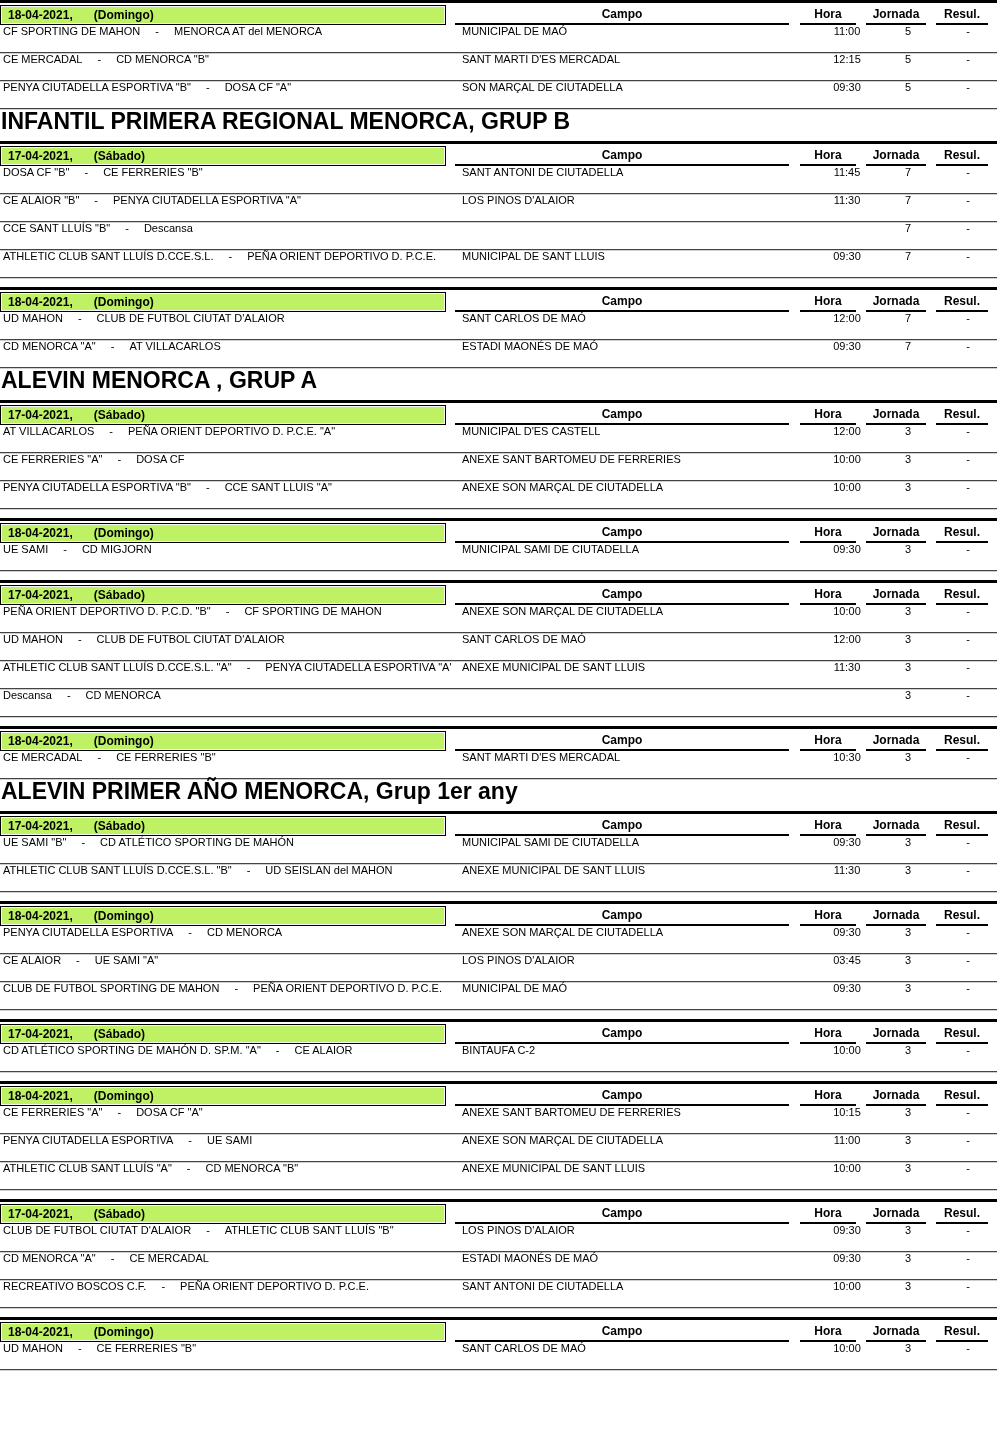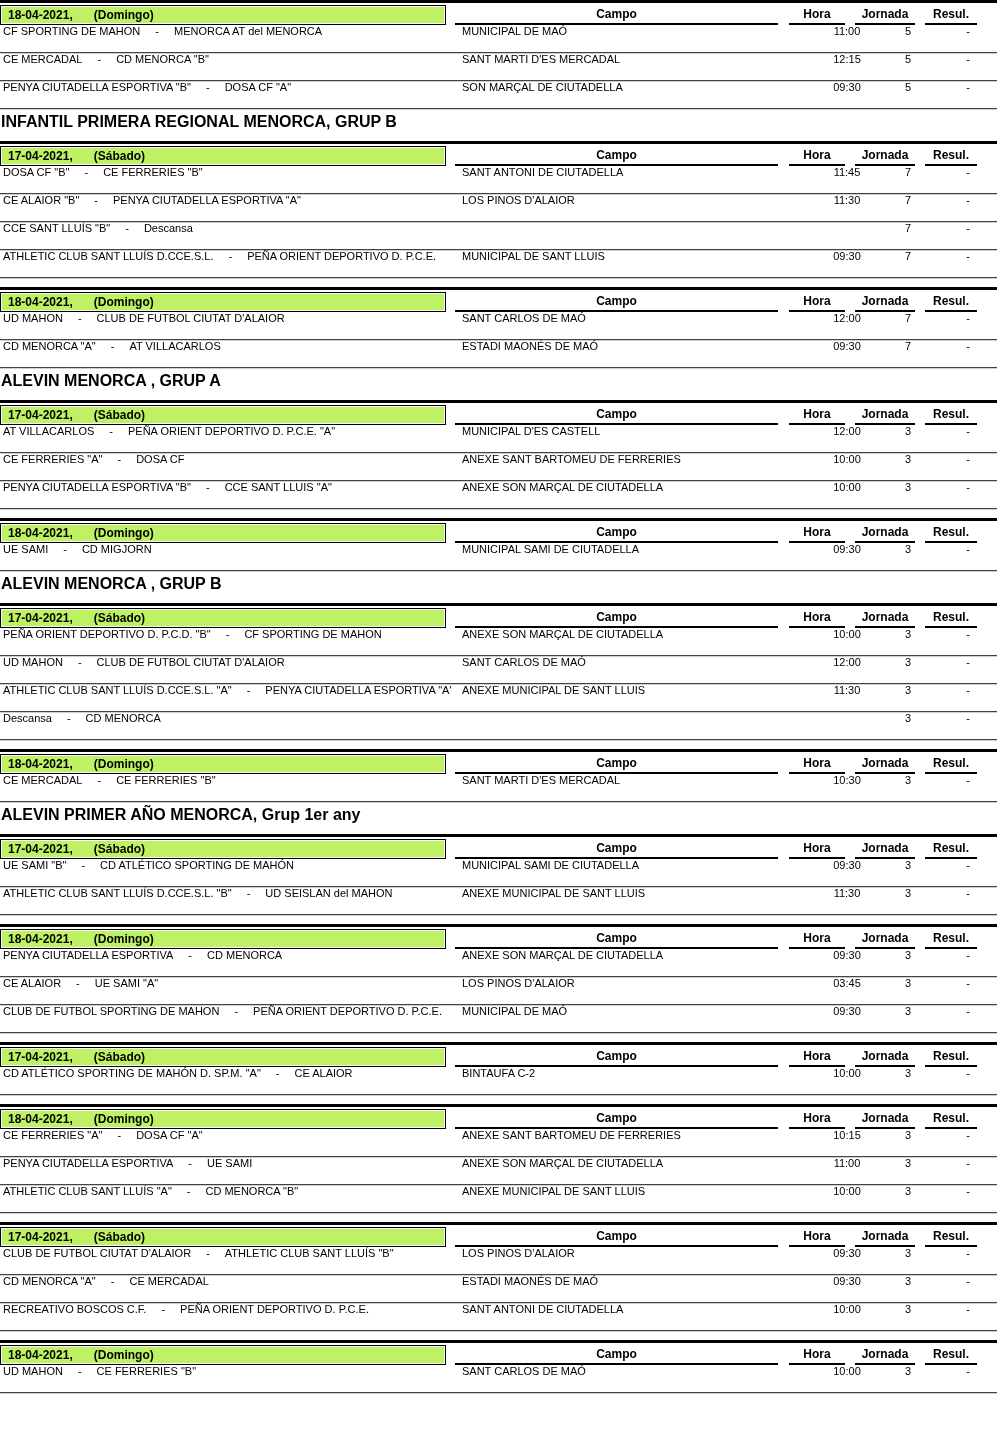--- a/index.html
+++ b/index.html
@@ -6,21 +6,21 @@
   html, body { margin: 0; padding: 0; background: #ffffff; }
   body {
     width: 1000px;
     font-family: "Liberation Sans", "DejaVu Sans", sans-serif;
     color: #000;
     -webkit-font-smoothing: antialiased;
   }
   #content { width: 997px; margin: 0; padding: 0 0 6px 0; }
 
   .section-heading {
-    font-size: 16px;
+    font-size: 23px;
     font-weight: bold;
     line-height: 19px;
     margin: -6px 0 0 0;
     padding: 0 0 10px 1px;
     color: #000;
     white-space: nowrap;
   }
 
   .fixture-table { margin: 0 0 9px 0; }
 
@@ -51,21 +51,21 @@
     border-bottom: 2px solid #000;
     padding-bottom: 2px;
     text-align: center;
     font-size: 12px;
     font-weight: bold;
     white-space: nowrap;
   }
   .campo-h   { flex: 1;  margin: 0 6px 0 9px; }
   .hora-h    { width: 56px; margin: 0 5px; }
   .jornada-h { width: 60px; margin: 0 5px; }
-  .resul-h   { width: 52px; margin: 0 20px 0 5px; }
+  .resul-h   { width: 52px; margin: 0 9px 0 5px; }
 
   .row {
     display: flex;
     align-items: flex-start;
     height: 28px;
     border-bottom: 1px solid #434343;
     box-shadow: 0 1px 0 #cfcfcf;
   }
   .cell { font-size: 11px; white-space: nowrap; overflow: hidden; }
   .teams   { width: 452px; padding-left: 3px; flex: none; }
@@ -225,21 +225,20 @@
         <div class="head-col resul-h">Resul.</div>
       </div>
       <div class="row">
         <div class="cell teams"><span class="home">UE SAMI</span><span class="dash">-</span><span class="away">CD MIGJORN</span></div>
         <div class="cell campo">MUNICIPAL SAMI DE CIUTADELLA</div>
         <div class="cell hora">09:30</div>
         <div class="cell jornada">3</div>
         <div class="cell resul">-</div>
       </div>
     </div>
-    <div class="section-heading">ALEVIN MENORCA , GRUP B</div>
     <div class="fixture-table">
       <div class="table-head">
         <div class="date-box">
           <span class="date-label">17-04-2021,</span>
           <span class="day-label">(Sábado)</span>
         </div>
         <div class="head-col campo-h">Campo</div>
         <div class="head-col hora-h">Hora</div>
         <div class="head-col jornada-h">Jornada</div>
         <div class="head-col resul-h">Resul.</div>

